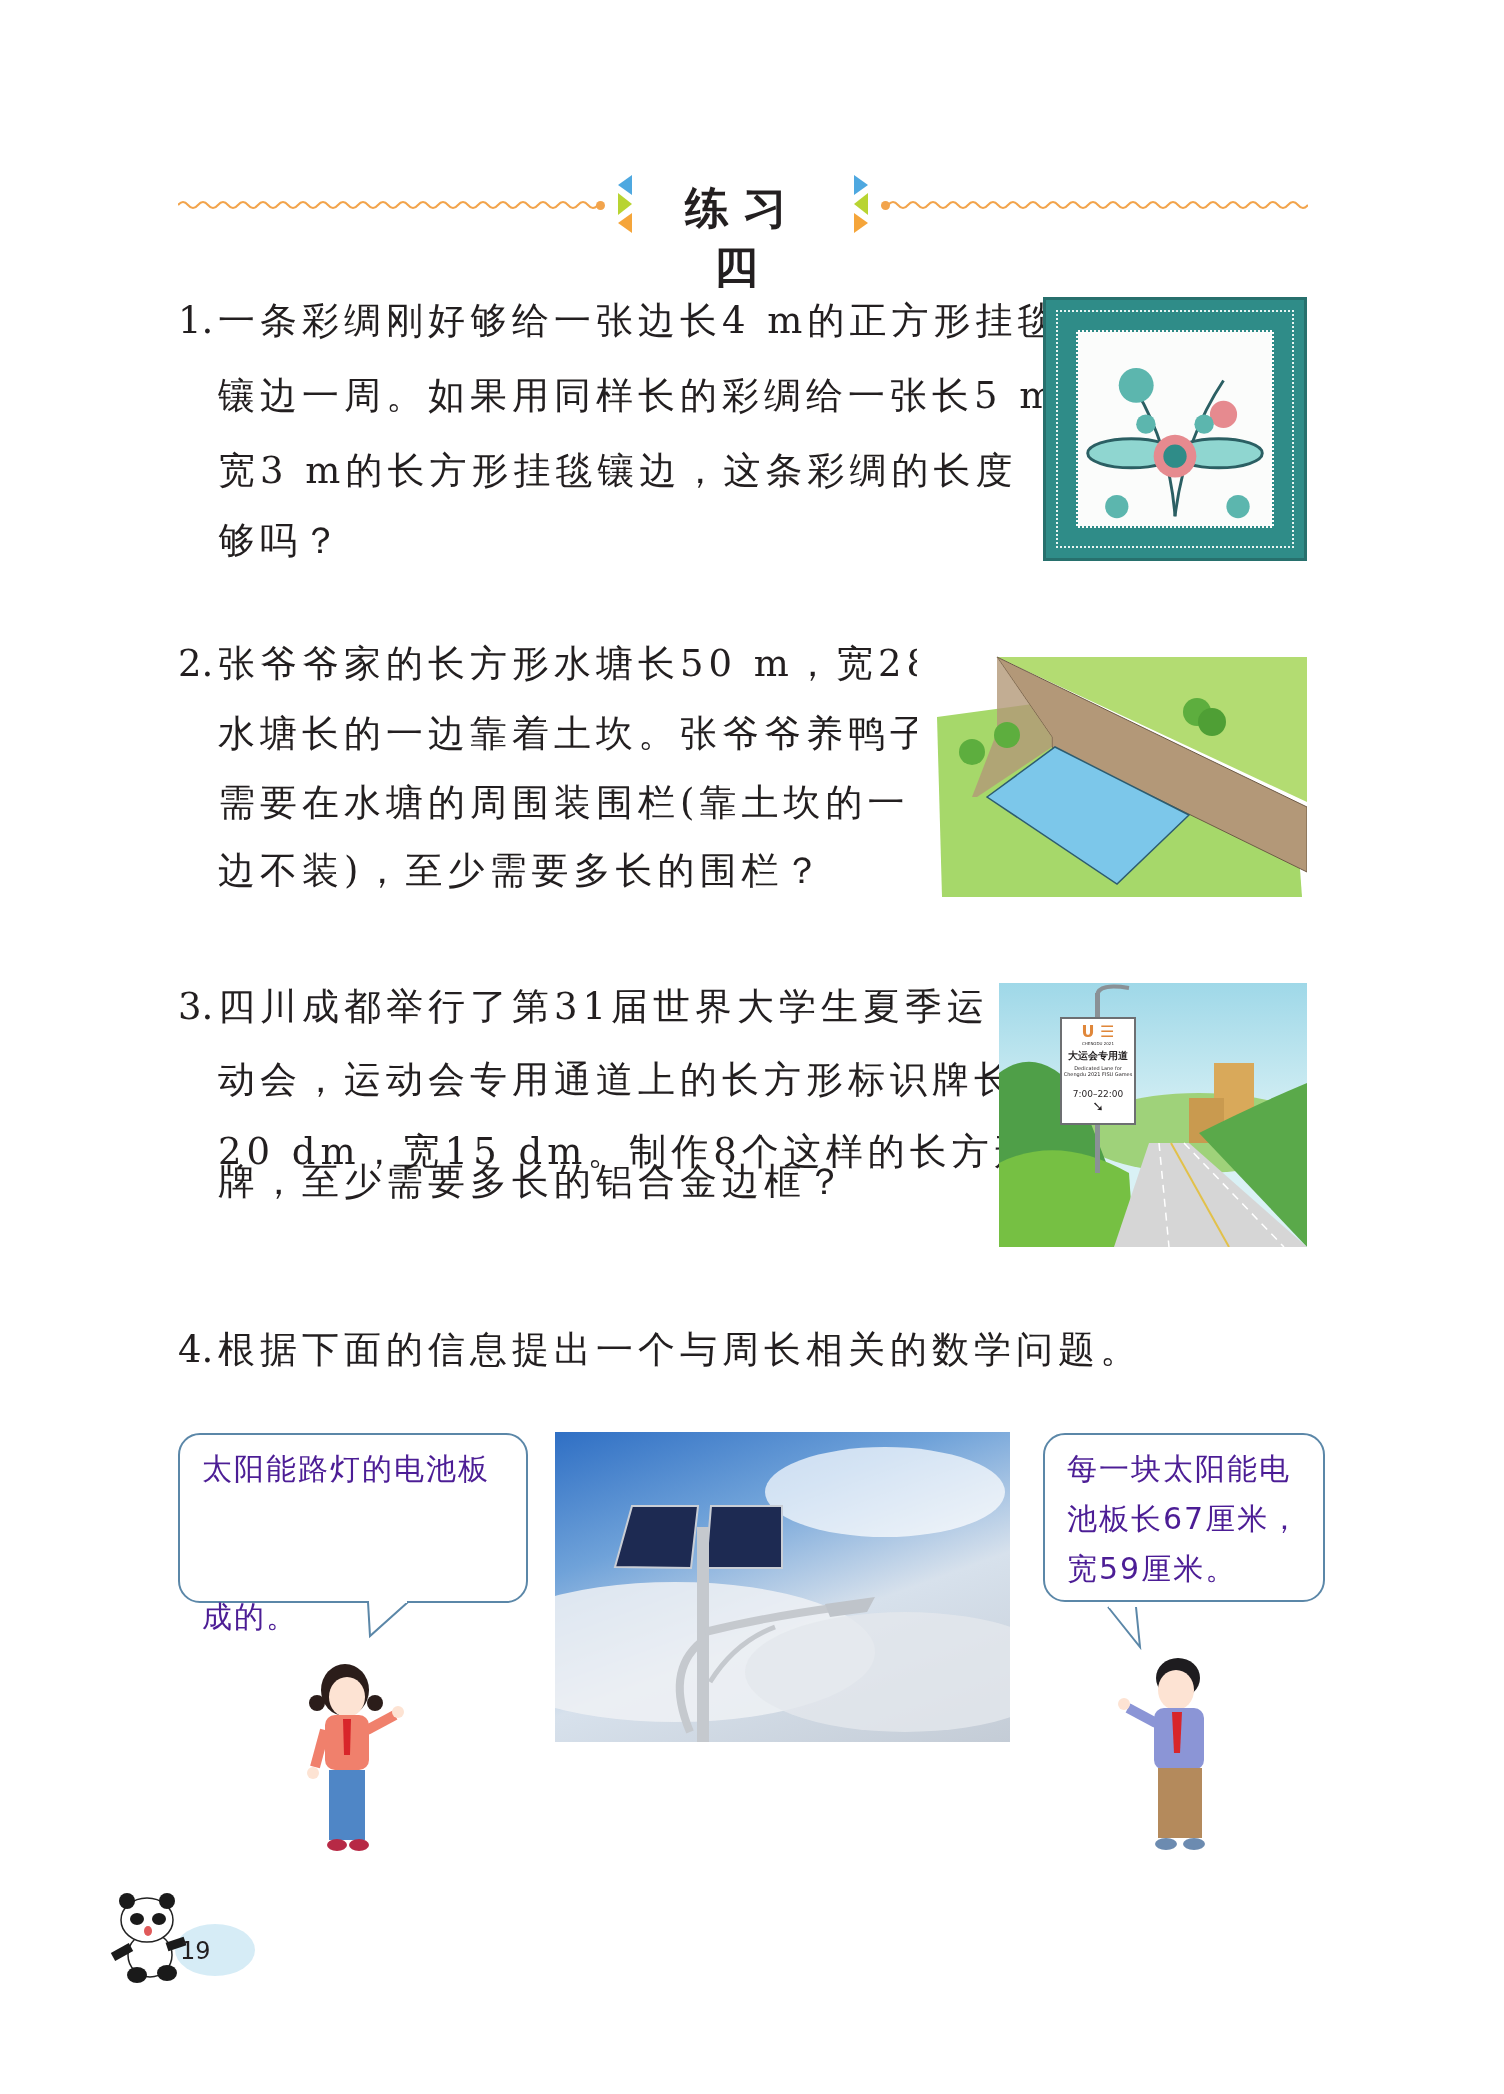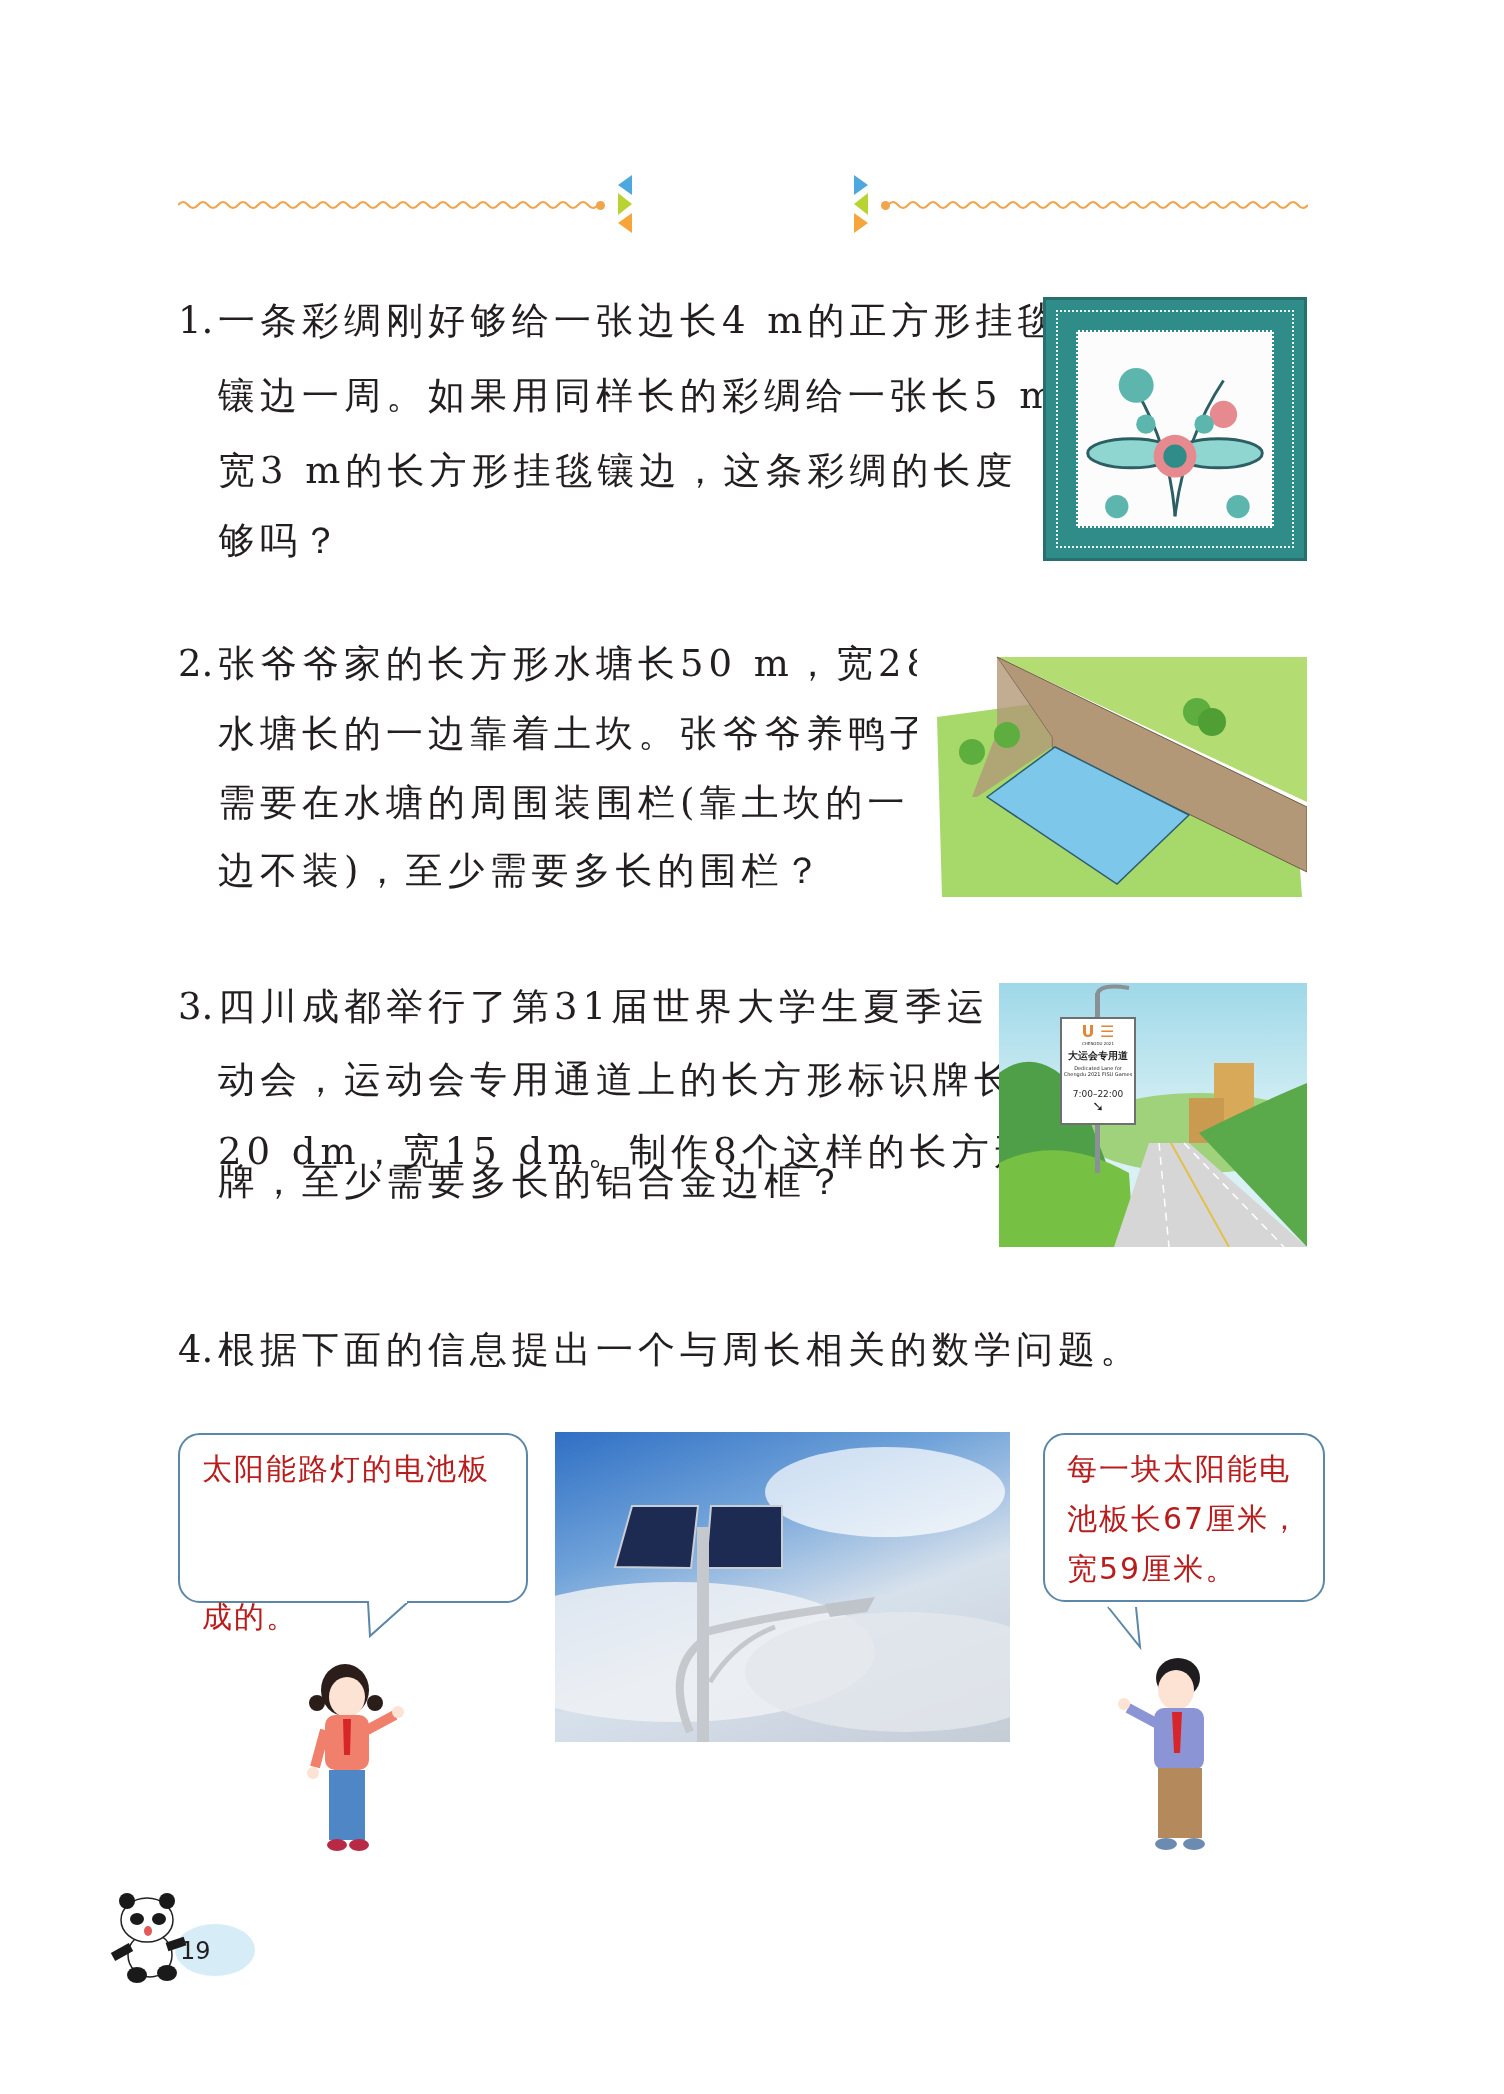--- a/index.html
+++ b/index.html
@@ -32,21 +32,21 @@
   .tapestry { left: 1043px; top: 297px; width: 264px; height: 264px; background: #2f8c88; border: 3px solid #27706d; }
   .tapestry .inner-border { position: absolute; left: 10px; top: 10px; right: 10px; bottom: 10px; border: 2px dotted #e9f5f3; }
   .tapestry .field { position: absolute; left: 30px; top: 30px; right: 30px; bottom: 30px; background: #fbfcfb; border: 2px dotted #2f8c88; }
 
   .pond { left: 917px; top: 647px; width: 390px; height: 257px; }
   .sign-scene { left: 999px; top: 983px; width: 308px; height: 264px; background: linear-gradient(#9fd8e8, #d9f1f5 55%); }
   .solar { left: 555px; top: 1432px; width: 455px; height: 310px; background: linear-gradient(160deg, #2f6fc4 0%, #6fa2d9 30%, #d7e1ec 60%, #c4ccd6 100%); }
 
   
   .bubble { position: absolute; border: 2px solid #5b87a8; border-radius: 22px; background: #ffffff; }
-  .bubble-text { position: absolute; font-family: "DejaVu Sans", sans-serif; font-size: 30px; line-height: 52px; letter-spacing: 2px; color: #b91c1c; white-space: nowrap; }
+  .bubble-text { position: absolute; font-family: "DejaVu Sans", sans-serif; font-size: 30px; line-height: 52px; letter-spacing: 2px; color: #4c1d95; white-space: nowrap; }
   .bubble-tail { position: absolute; }
 
   
   .kid { position: absolute; }
 
   
   .page-num { position: absolute; left: 180px; top: 1937px; font-family: "DejaVu Sans", sans-serif; font-size: 24px; color: #231f20; }
 </style>
 </head>
 <body>
@@ -54,20 +54,21 @@
 <div class="abs header">
   <svg class="wave left" viewBox="0 0 420 16" preserveAspectRatio="none">
     <path d="M0 8 Q5 2 10 8 T20 8 T30 8 T40 8 T50 8 T60 8 T70 8 T80 8 T90 8 T100 8 T110 8 T120 8 T130 8 T140 8 T150 8 T160 8 T170 8 T180 8 T190 8 T200 8 T210 8 T220 8 T230 8 T240 8 T250 8 T260 8 T270 8 T280 8 T290 8 T300 8 T310 8 T320 8 T330 8 T340 8 T350 8 T360 8 T370 8 T380 8 T390 8 T400 8 T410 8 T420 8" fill="none" stroke="#f2a44c" stroke-width="2"></path>
   </svg>
   <span class="dot left"></span>
   <svg class="flag left" viewBox="0 0 22 58">
     <polygon points="22,0 22,20 8,10" fill="#4ea8e0"></polygon>
     <polygon points="8,18 22,29 8,40" fill="#b8d432"></polygon>
     <polygon points="22,38 22,58 8,48" fill="#f5a53a"></polygon>
   </svg>
+  <div class="title">练习四</div>
   <svg class="flag right" viewBox="0 0 22 58">
     <polygon points="0,0 0,20 14,10" fill="#4ea8e0"></polygon>
     <polygon points="14,18 0,29 14,40" fill="#b8d432"></polygon>
     <polygon points="0,38 0,58 14,48" fill="#f5a53a"></polygon>
   </svg>
   <span class="dot right"></span>
   <svg class="wave right" viewBox="0 0 420 16" preserveAspectRatio="none">
     <path d="M0 8 Q5 2 10 8 T20 8 T30 8 T40 8 T50 8 T60 8 T70 8 T80 8 T90 8 T100 8 T110 8 T120 8 T130 8 T140 8 T150 8 T160 8 T170 8 T180 8 T190 8 T200 8 T210 8 T220 8 T230 8 T240 8 T250 8 T260 8 T270 8 T280 8 T290 8 T300 8 T310 8 T320 8 T330 8 T340 8 T350 8 T360 8 T370 8 T380 8 T390 8 T400 8 T410 8 T420 8" fill="none" stroke="#f2a44c" stroke-width="2"></path>
   </svg>
 </div>

